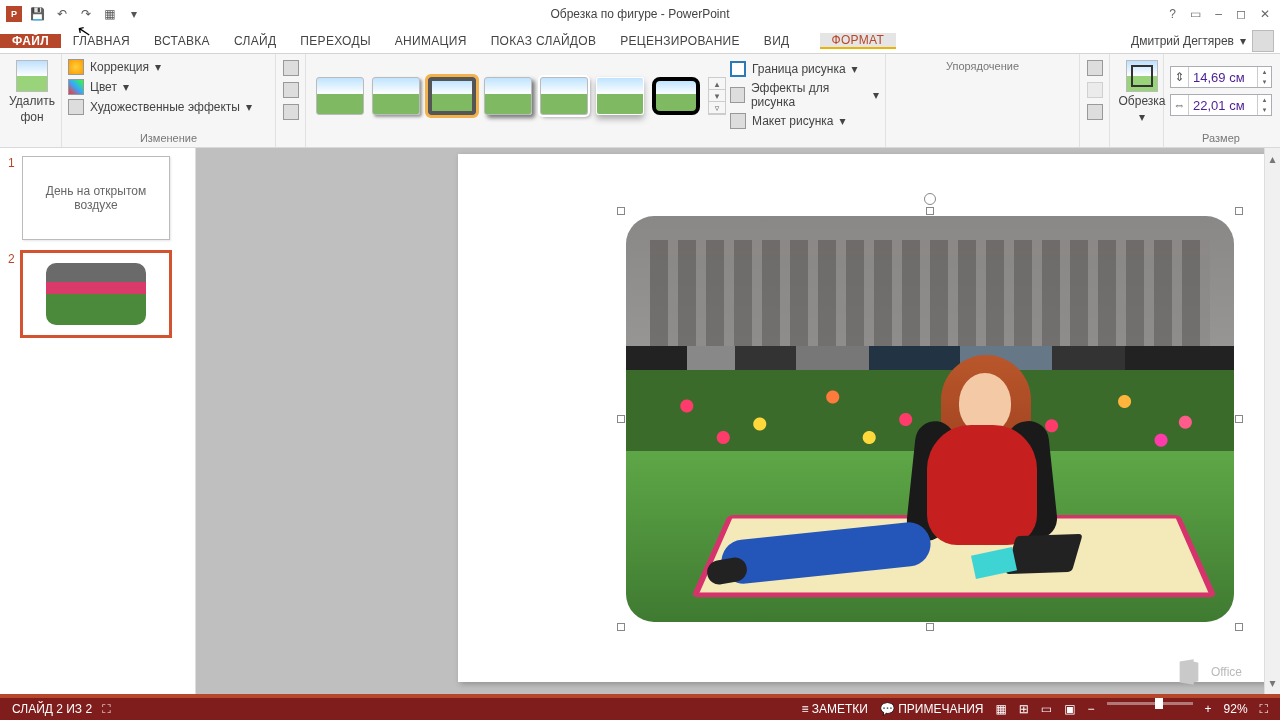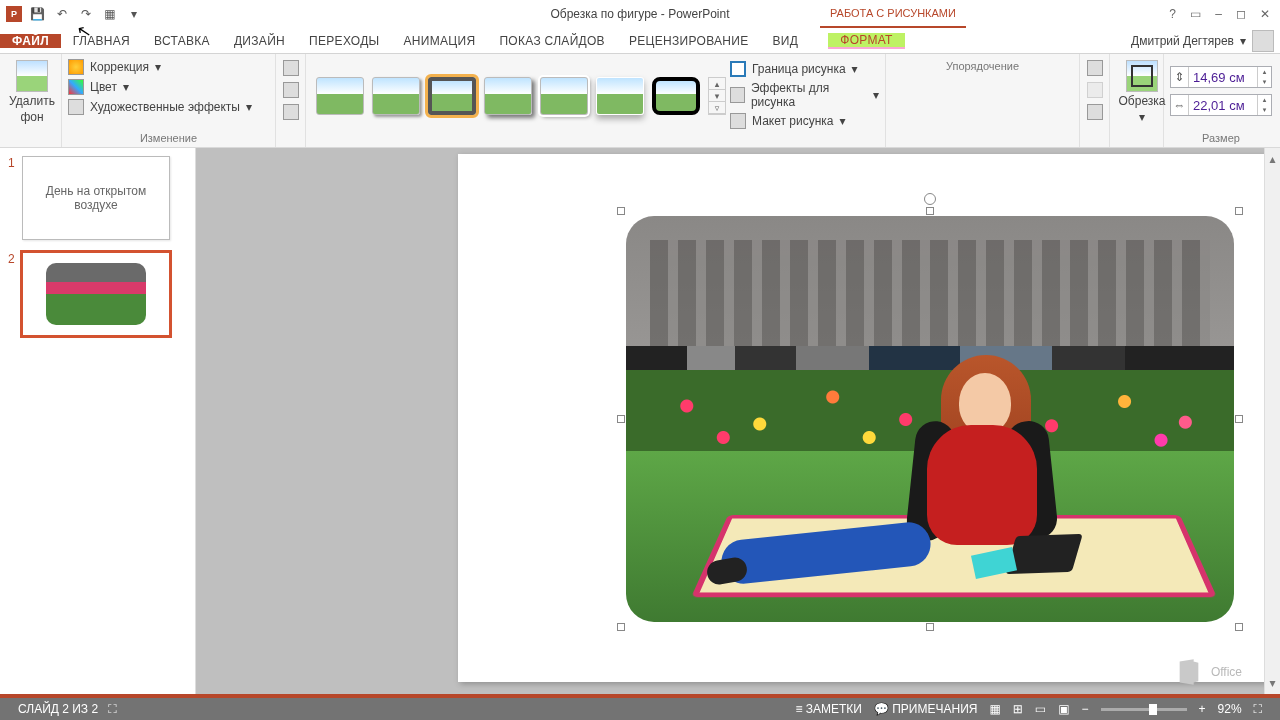--- a/index.html
+++ b/index.html
@@ -8,21 +8,21 @@
 .titlebar{height:28px;display:flex;align-items:center;background:#fff;position:relative}
 .qat{display:flex;align-items:center;padding-left:6px;gap:8px}
 .qat .ico{width:16px;height:16px;display:flex;align-items:center;justify-content:center;color:#555}
 .title-center{position:absolute;left:50%;transform:translateX(-50%);color:#444}
 .tool-context{position:absolute;left:820px;top:0;height:28px;display:flex;align-items:center;color:#B7472A;font-size:11px;border-bottom:2px solid #B7472A;padding:0 10px}
 .winbtns{margin-left:auto;display:flex;gap:14px;padding-right:10px;color:#666}
 
 .tabs{height:26px;display:flex;align-items:center;border-bottom:1px solid #d4d4d4;background:#fff}
 .tab{padding:0 12px;display:flex;align-items:center;color:#444;font-size:12px;letter-spacing:.3px}
 .tab.file{background:#B7472A;color:#fff;font-weight:600}
-.tab.active{color:#B7472A;border-bottom:2px solid #f9a8d4;background:#bef264}
+.tab.active{color:#B7472A;border-bottom:2px solid #eab308;background:#e5e5e5}
 .tabs .user{margin-left:auto;padding-right:6px;display:flex;align-items:center;gap:6px;color:#444}
 .user-avatar{width:22px;height:22px;background:#ddd;border:1px solid #bbb}
 
 .ribbon{height:94px;background:#f6f6f6;border-bottom:1px solid #d9d9d9;display:flex}
 .group{border-right:1px solid #e1e1e1;padding:4px 6px 0;display:flex;flex-direction:column;justify-content:space-between}
 .group-label{text-align:center;color:#777;font-size:11px;padding:2px 0 3px}
 .big-btn{display:flex;flex-direction:column;align-items:center;width:52px;padding-top:2px;gap:2px;color:#444;font-size:11px}
 .big-ico{width:32px;height:32px;border:1px solid #bbb;background:#fff;display:flex;align-items:center;justify-content:center}
 .v-stack{display:flex;flex-direction:column;gap:2px}
 .small-row{display:flex;align-items:center;gap:6px;color:#444;padding:1px 0}
@@ -68,57 +68,56 @@
 .jacket-l{position:absolute;left:30px;bottom:40px;width:40px;height:120px;background:#1a1a1a;border-radius:20px;transform:rotate(6deg)}
 .jacket-r{position:absolute;left:130px;bottom:42px;width:42px;height:118px;background:#1a1a1a;border-radius:20px;transform:rotate(-6deg)}
 .head{position:absolute;left:78px;bottom:148px;width:52px;height:60px;background:#f4c9a6;border-radius:50% 50% 46% 46%}
 .hair{position:absolute;left:60px;bottom:96px;width:90px;height:130px;background:linear-gradient(#b9562b,#9a3e1e);border-radius:46px 46px 30px 30px}
 .tablet{position:absolute;left:130px;bottom:8px;width:66px;height:38px;background:#222;transform:skewX(-18deg) rotate(-2deg);border-radius:4px}
 .paper{position:absolute;left:92px;bottom:6px;width:42px;height:24px;background:#3fd4d4;transform:rotate(-12deg)}
 
 .watermark{position:absolute;right:22px;bottom:8px;display:flex;align-items:center;gap:8px;color:#b9b9b9;font-size:24px}
 .orange-block{height:4px;background:#B7472A}
 
-.status{height:22px;background:#737373;color:#fff;display:flex;align-items:center;padding:0 18px;font-size:11px}
+.status{height:22px;background:#7f1d1d;color:#fff;display:flex;align-items:center;padding:0 12px;font-size:11px}
 .status .left{display:flex;align-items:center;gap:10px}
-.status .right{margin-left:auto;display:flex;align-items:center;gap:12px}
+.status .right{margin-left:auto;display:flex;gap:12px}
 .status .ico{opacity:.9}
 .zoom-track{width:86px;height:3px;background:rgba(255,255,255,.4);position:relative}
 .zoom-thumb{position:absolute;left:56%;top:-4px;width:8px;height:11px;background:#fff}
 .cursor{position:absolute;left:77px;top:21px;font-size:17px;color:#000;pointer-events:none;transform:rotate(-12deg)}
 </style>
 </head>
 <body>
 
 <div class="titlebar">
   <div class="qat">
     <span class="ico" style="background:#B7472A;color:#fff;font-size:9px;font-weight:bold">P</span>
     <span class="ico">💾</span>
     <span class="ico">↶</span>
     <span class="ico">↷</span>
     <span class="ico">▦</span>
     <span class="ico">▾</span>
   </div>
   <div class="title-center">Обрезка по фигуре - PowerPoint</div>
-  <div class="tool-context">РАБОТА С РИСУНКАМИ</div>
   <div class="winbtns">
     <span>?</span>
     <span>▭</span>
     <span>–</span>
     <span>◻</span>
     <span>✕</span>
   </div>
 </div>
 <span class="cursor">↖</span>
 
 <div class="tabs">
   <div class="tab file">ФАЙЛ</div>
   <div class="tab">ГЛАВНАЯ</div>
   <div class="tab">ВСТАВКА</div>
-  <div class="tab">ДИЗАЙН</div>
+  <div class="tab">СЛАЙД</div>
   <div class="tab">ПЕРЕХОДЫ</div>
   <div class="tab">АНИМАЦИЯ</div>
   <div class="tab">ПОКАЗ СЛАЙДОВ</div>
   <div class="tab">РЕЦЕНЗИРОВАНИЕ</div>
   <div class="tab">ВИД</div>
   <div class="tab active" style="margin-left:18px">ФОРМАТ</div>
   <div class="user">
     <span>Дмитрий Дегтярев</span>
     <span>▾</span>
     <div class="user-avatar"></div>

